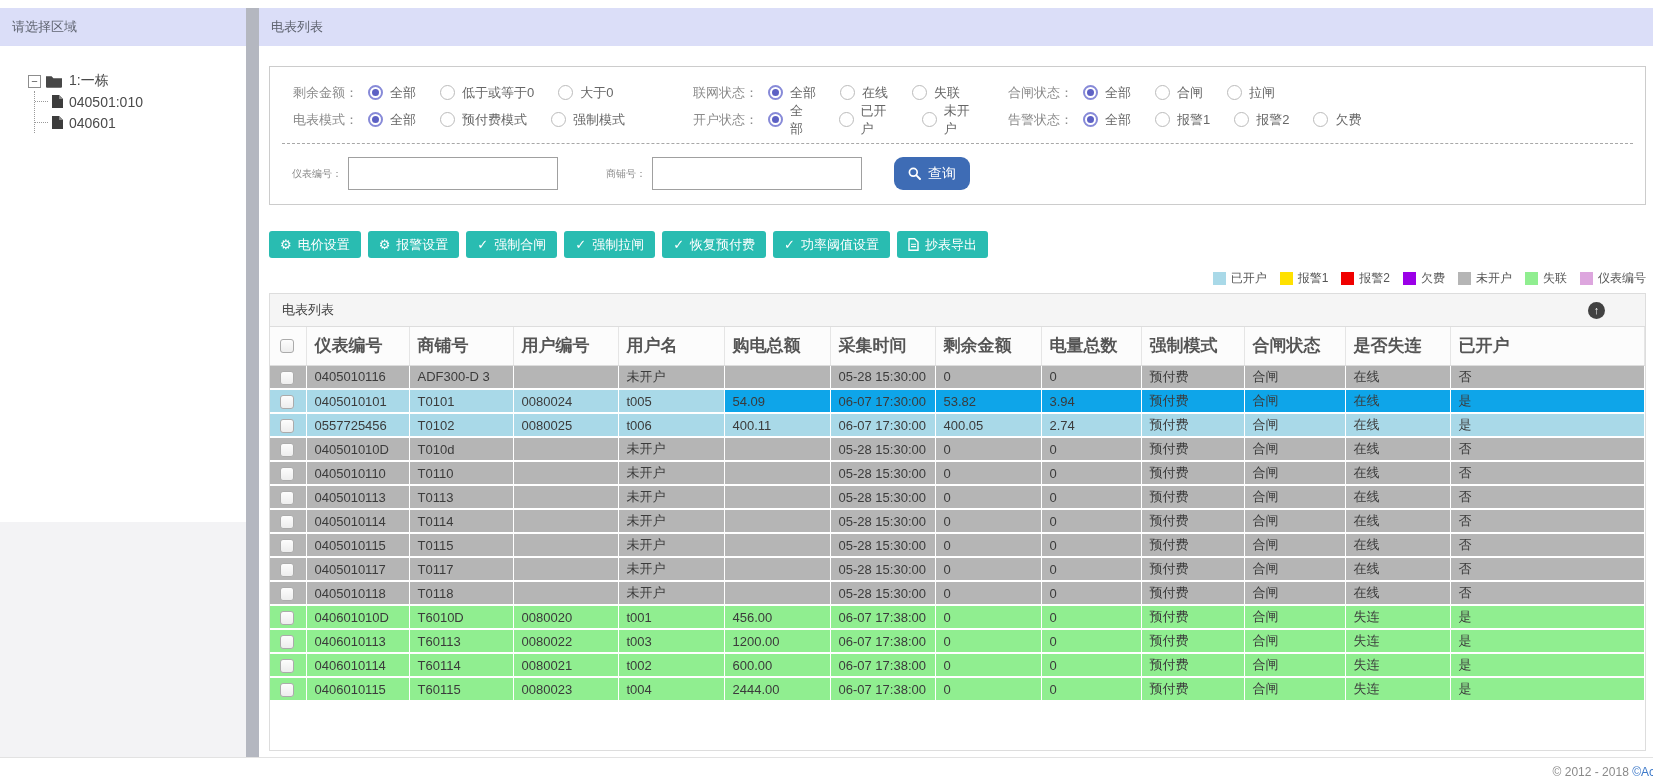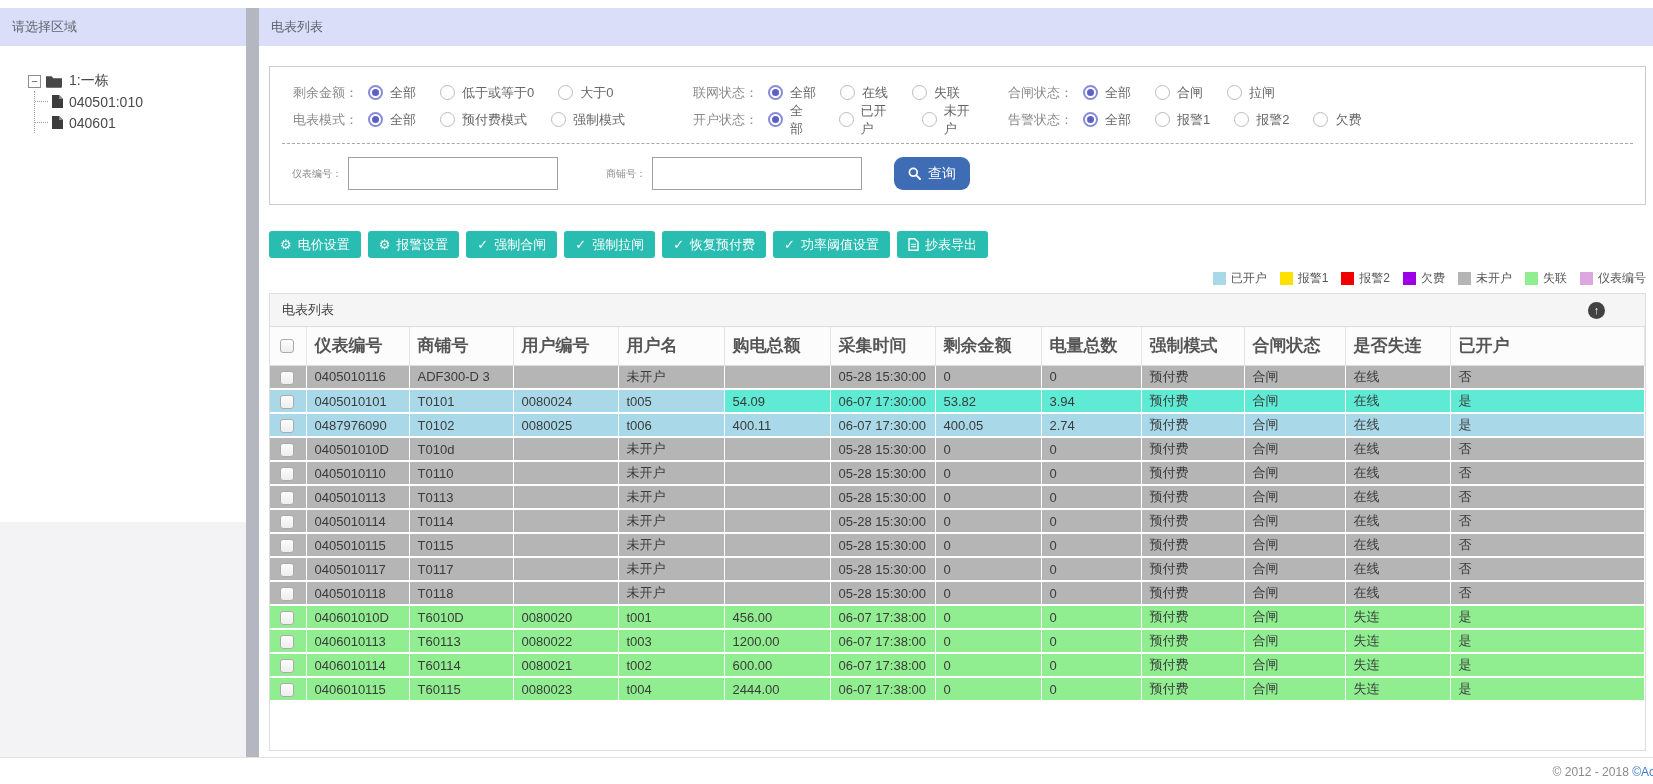--- a/index.html
+++ b/index.html
@@ -97,21 +97,21 @@
     font-size:17px; font-weight:bold; color:#555; text-align:left; padding-left:8px;
   }
   th.cb-col, td.cb-cell { text-align:center; padding-left:0; }
   td {
     height:24px; font-size:13px; color:#3b3b3b; padding-left:8px; white-space:nowrap; overflow:hidden;
     border-right:1px solid rgba(255,255,255,.72); border-bottom:2px solid #fff;
   }
   tr.s-gray  td { background:#b5b5b5; }
   tr.s-blue  td { background:#a9d9e8; }
   tr.s-green td { background:#90ee90; }
-  tr.s-mixed td { background:#5eead4; }
+  tr.s-mixed td { background:#0ea5e9; }
   tr.s-mixed td.lead { background:#a9d9e8; }
   .cb {
     width:14px; height:14px; border:1px solid #ababab; border-radius:3px; display:inline-block;
     background:linear-gradient(#fdfdfd,#ededed); vertical-align:middle; cursor:pointer;
   }
 
   
   footer {
     height:27px; border-top:1px solid #e2e2e2; background:#fff;
     display:flex; justify-content:flex-end; align-items:flex-start; padding-top:7px;
@@ -424,21 +424,21 @@
                   <td>06-07 17:30:00</td>
                   <td>53.82</td>
                   <td>3.94</td>
                   <td>预付费</td>
                   <td>合闸</td>
                   <td>在线</td>
                   <td>是</td>
                 </tr>
                 <tr class="s-blue">
                   <td class="cb-cell"><span class="cb"></span></td>
-                  <td>0487976090</td>
+                  <td>0557725456</td>
                   <td>T0102</td>
                   <td>0080025</td>
                   <td>t006</td>
                   <td>400.11</td>
                   <td>06-07 17:30:00</td>
                   <td>400.05</td>
                   <td>2.74</td>
                   <td>预付费</td>
                   <td>合闸</td>
                   <td>在线</td>

